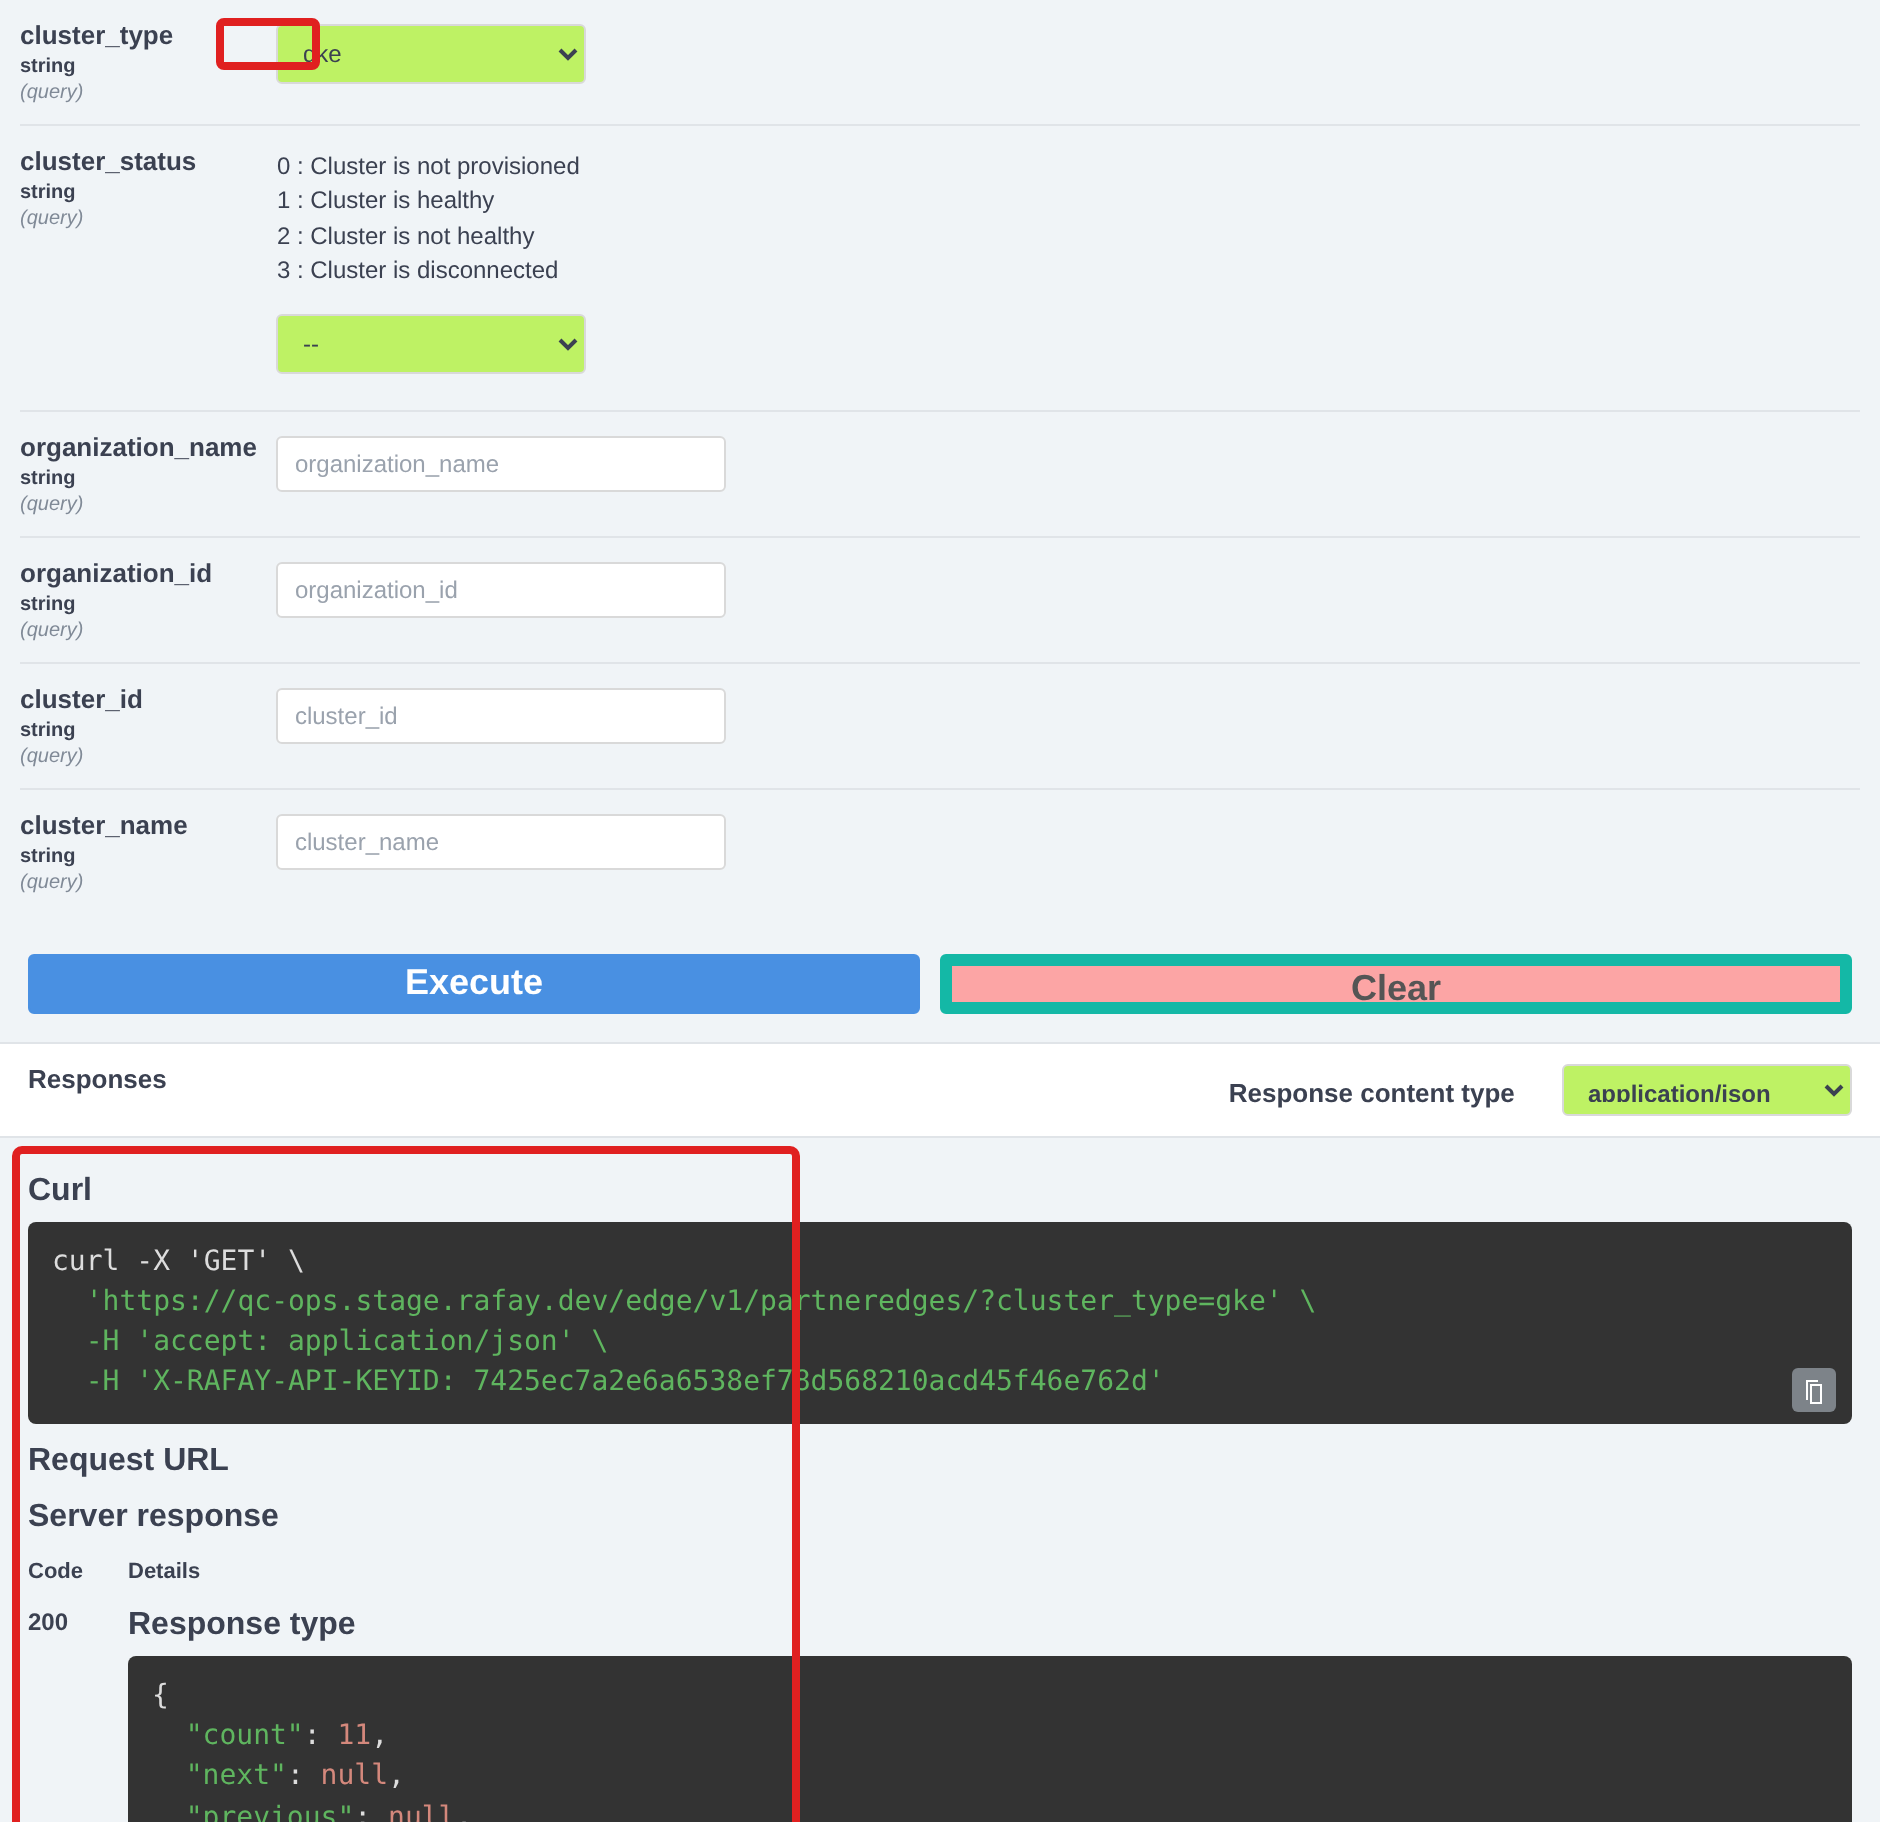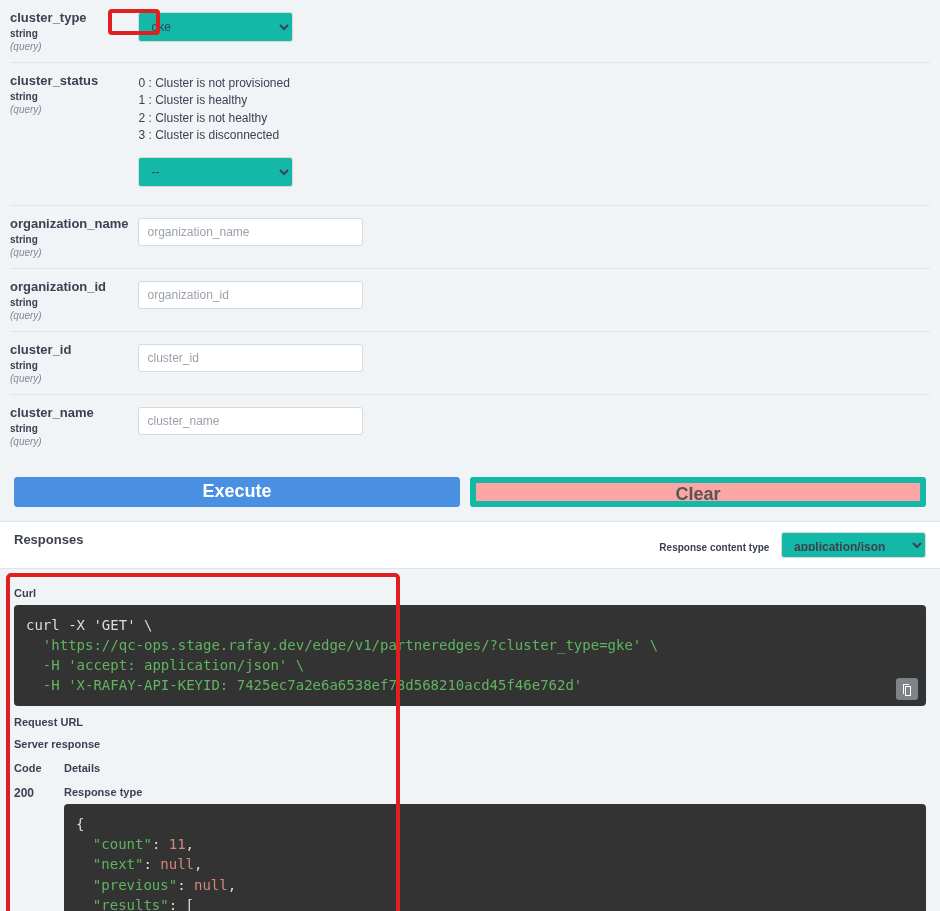--- a/index.html
+++ b/index.html
@@ -23,21 +23,21 @@
   .param-desc { font-size: 12px; color: #3b4151; margin-bottom: 12px; line-height: 1.45; }
   .param-desc p { margin: 0; }
   select, input[type="text"] {
     font-size: 12px;
     padding: 6px 8px;
     border: 1px solid #d9d9d9;
     background: #fafafa;
     border-radius: 3px;
     color: #3b4151;
   }
-  select { width: 155px; height: 30px; background:#14b8a6; }
+  select { width: 155px; height: 30px; background:#bef264; }
   input[type="text"] { width: 225px; background:#fff; }
   input::placeholder { color:#9aa2ad; font-style: normal; }
 
   .highlight-red {
     position: absolute;
     border: 4px solid #e02020;
     border-radius: 4px;
     pointer-events: none;
   }
   .hl1 { top: 9px; left: 108px; width: 52px; height: 26px; }
@@ -46,25 +46,25 @@
   .btn { flex:1; height: 30px; font-size: 18px; font-weight: 600; border-radius: 3px; cursor: pointer; }
   .btn-execute { background:#4990e2; color:#fff; border:1px solid #4990e2; }
   .btn-clear   { background:#fca5a5; color:#555; border:6px solid #14b8a6; margin-left: 10px; }
 
   .responses-bar {
     background:#fff; border-top:1px solid #e0e4e8; border-bottom:1px solid #e0e4e8;
     padding: 10px 14px;
     display:flex; align-items:flex-start; justify-content:space-between;
     font-size: 13px; font-weight:600;
   }
-  .rct-label { font-size:10px; font-weight:600; margin-right:8px; }
+  .rct-label { font-size:13px; font-weight:600; margin-right:20px; }
   .content-type-select { width: 145px; height:26px; font-weight:600; font-size:12px; }
 
   .resp-area { position: relative; padding: 8px 14px 14px 14px; }
-  .resp-heading { font-size:11px; font-weight:600; margin: 10px 0 6px 0; }
+  .resp-heading { font-size:16px; font-weight:600; margin: 10px 0 6px 0; }
 
   pre.codeblock {
     margin:0; background:#333333; color:#ddd;
     font-family: ui-monospace, Menlo, Consolas, monospace;
     font-size: 14px; line-height: 1.45;
     border-radius: 4px; padding: 10px 12px;
     white-space: pre;
     overflow: hidden;
     position: relative;
   }

